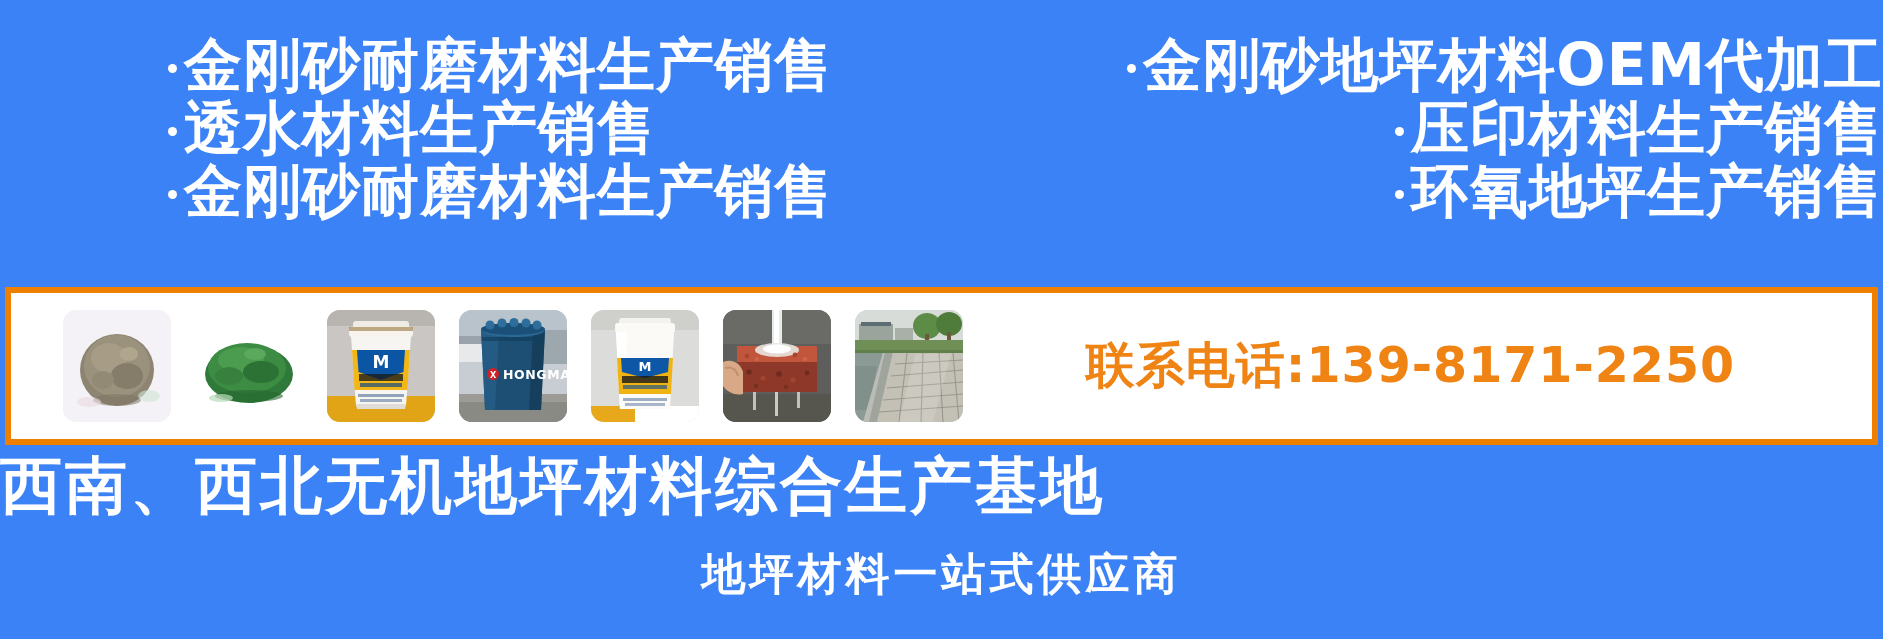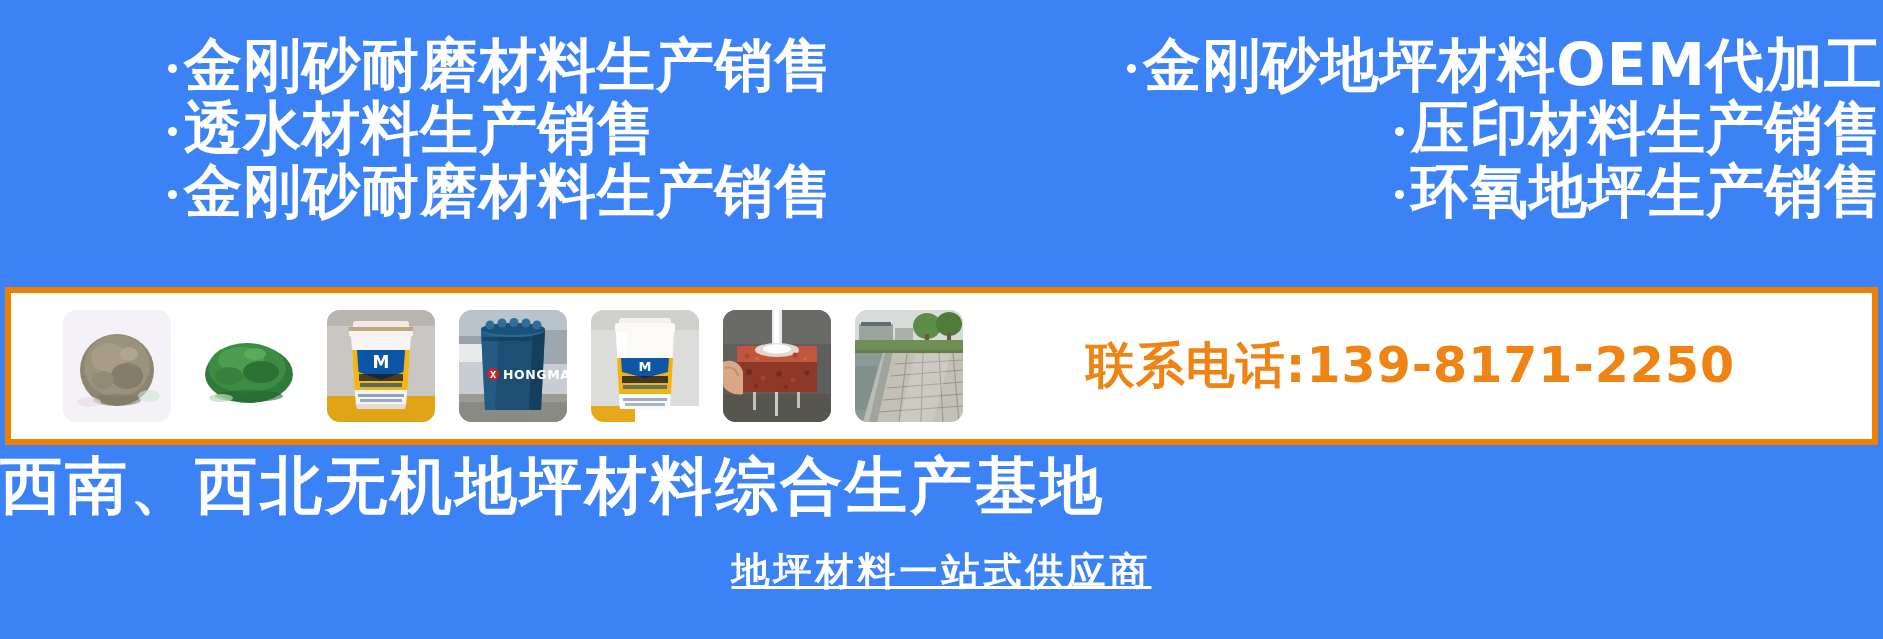--- a/index.html
+++ b/index.html
@@ -124,26 +124,25 @@
     white-space: nowrap;
   }
 
   .subhead {
     position: absolute;
     top: 552px;
     left: 0;
     width: 1883px;
     text-align: center;
     color: #ffffff;
-    font-size: 38px;
+    font-size: 44px;
     font-weight: 700;
     letter-spacing: 4px;
     line-height: 1;
     white-space: nowrap;
-    text-decoration: underline;
   }
 </style>
 </head>
 <body>
 
 <div class="banner">
 
   <div class="bullets">
 
     <div class="bullet-col left">

